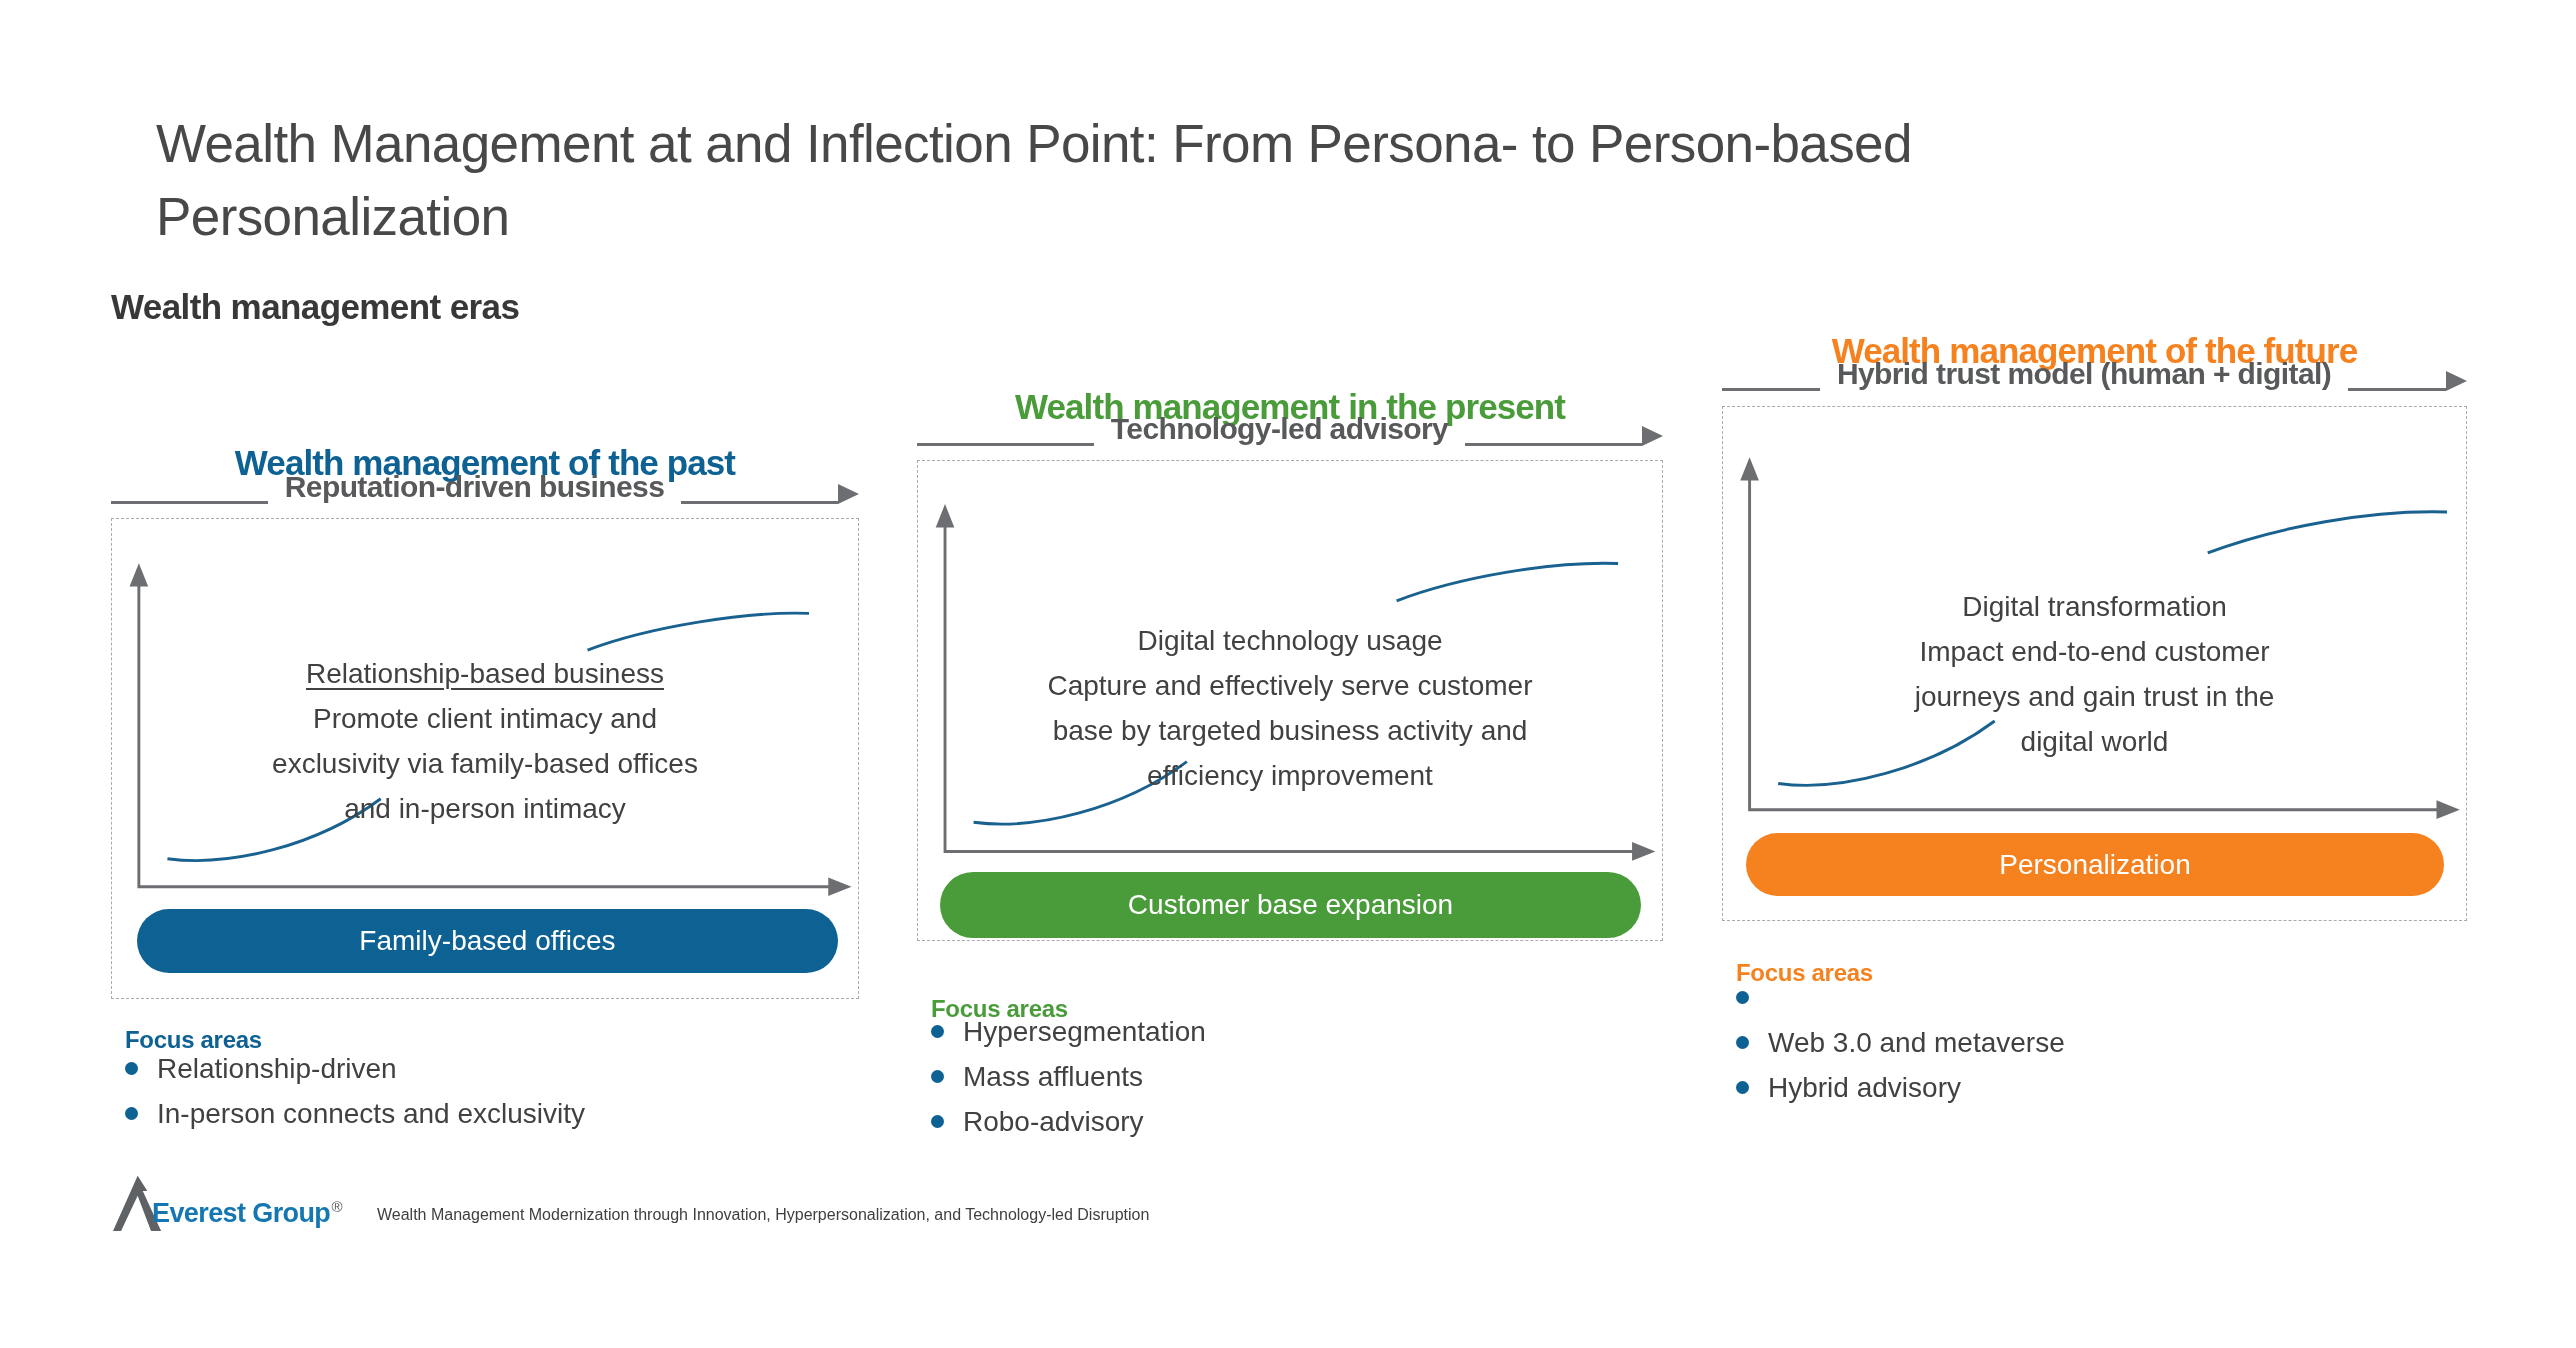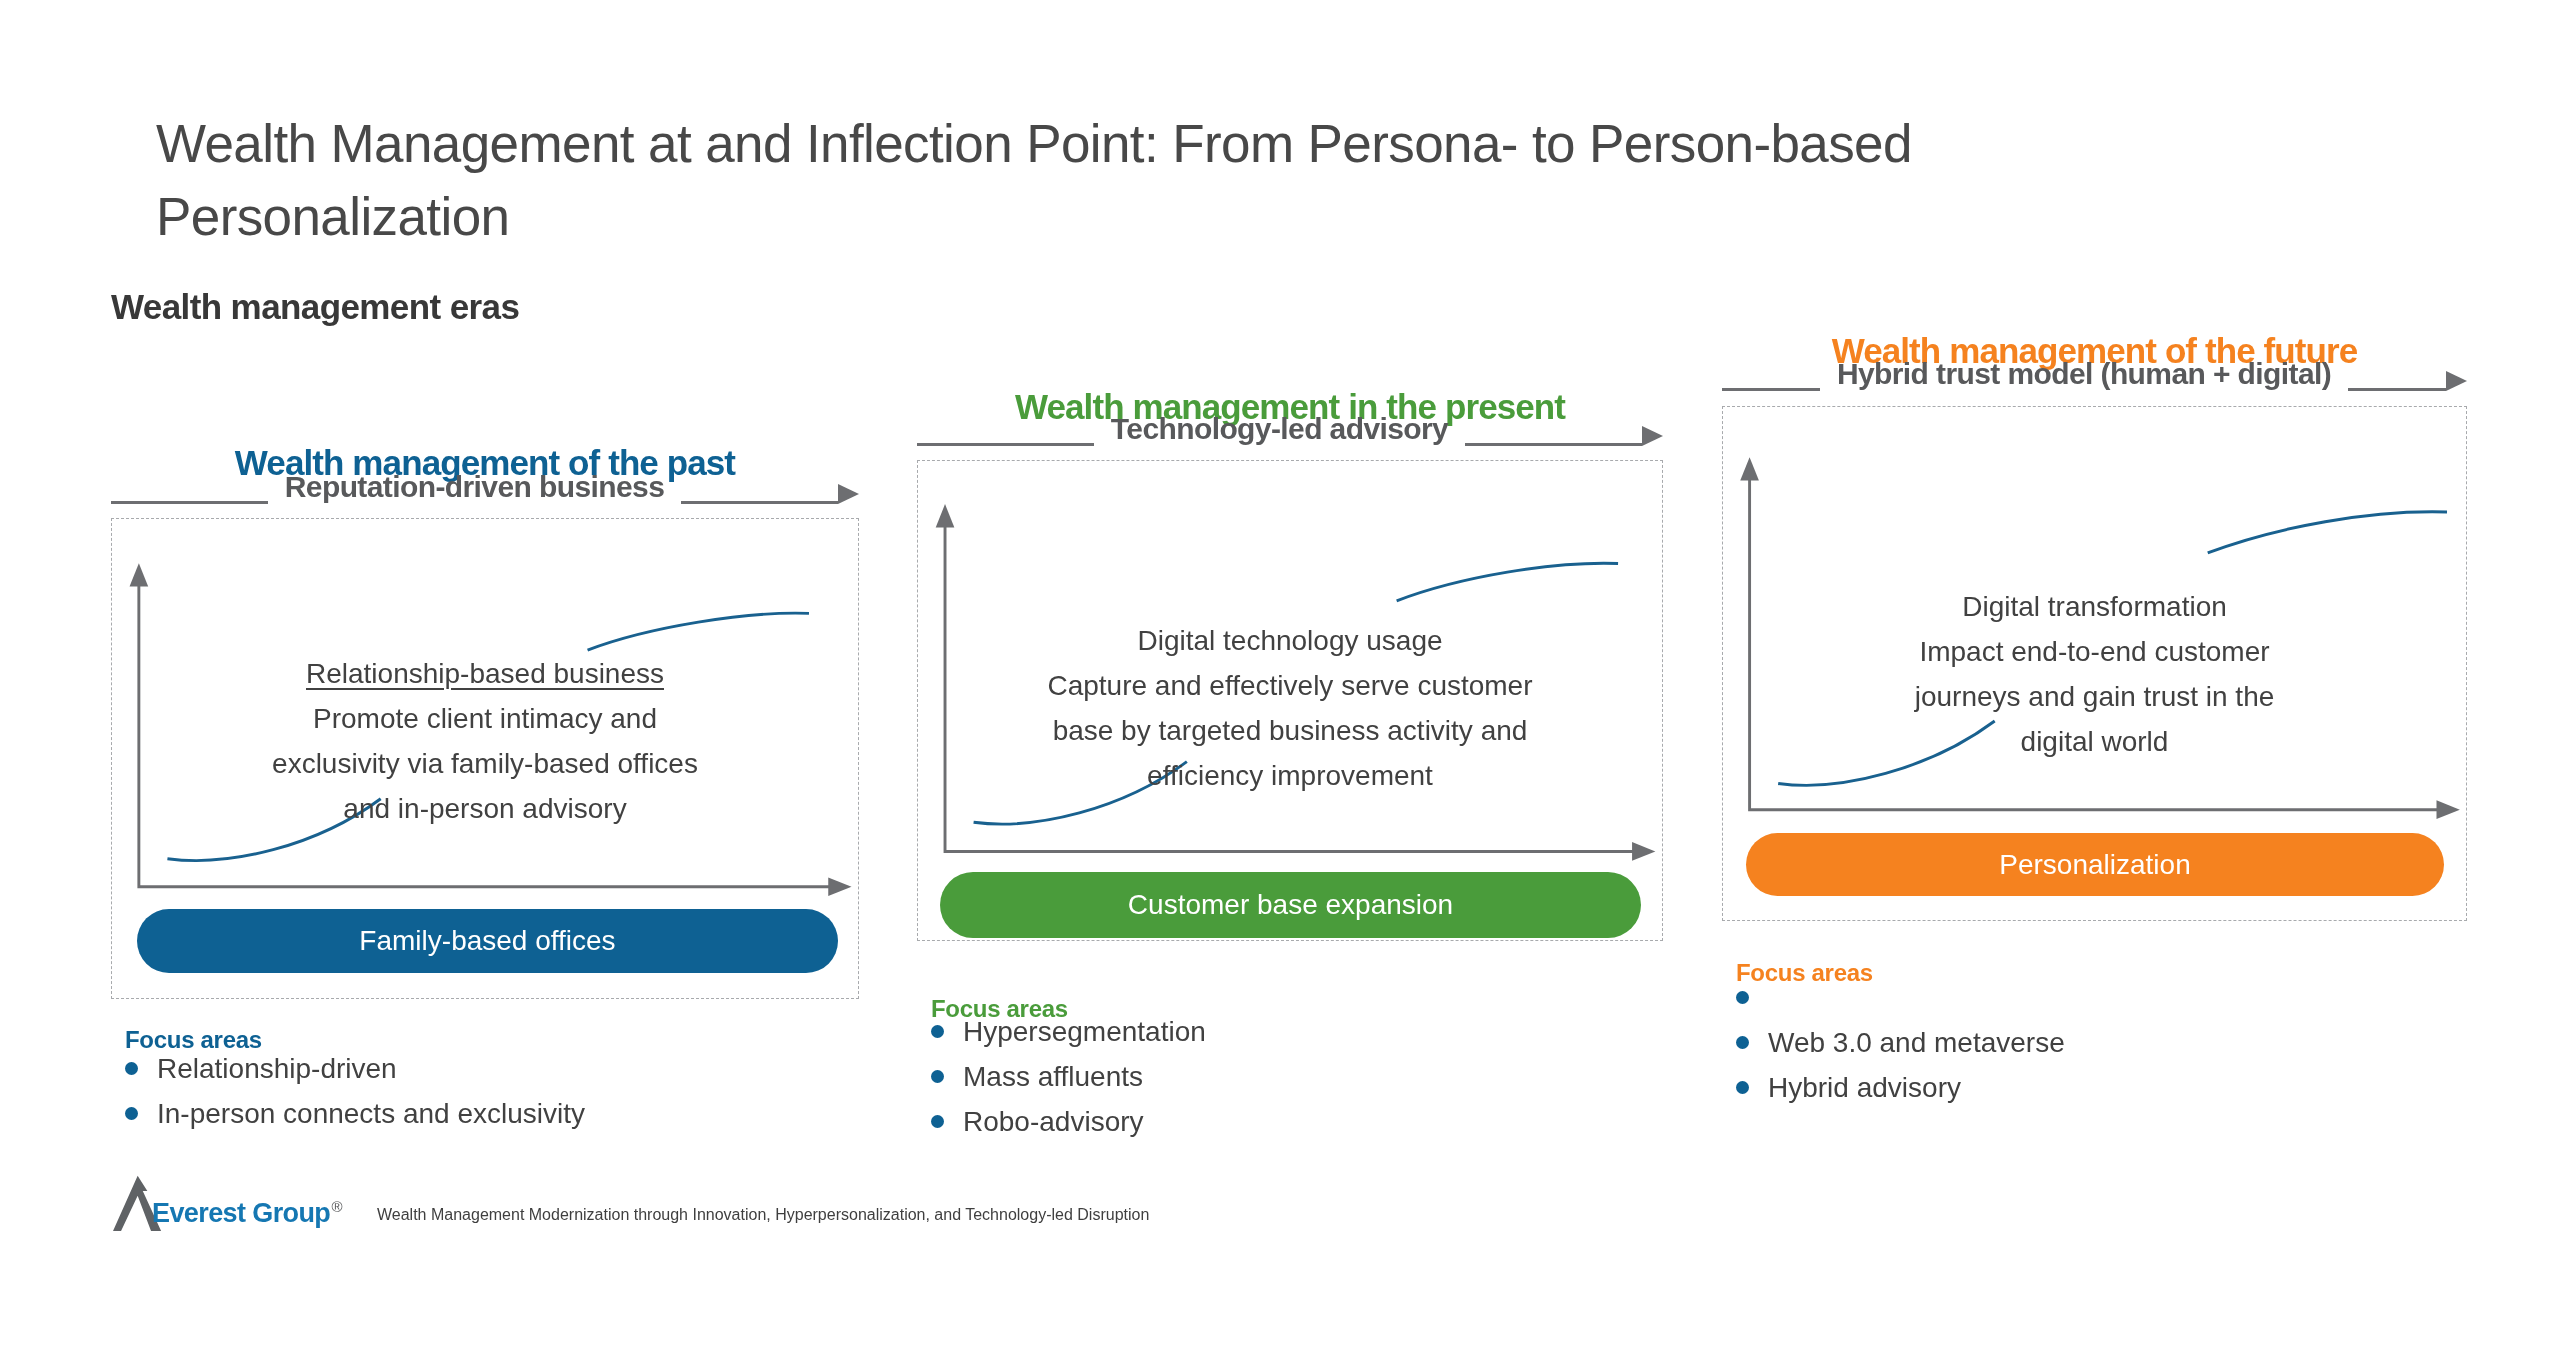--- a/index.html
+++ b/index.html
@@ -86,21 +86,21 @@
         <path d="M45 112 V631 H1232" stroke="#6D6E71" stroke-width="5" fill="none"></path>
         <polygon points="45,76 29,116 61,116" fill="#6D6E71"></polygon>
         <polygon points="1268,631 1228,615 1228,647" fill="#6D6E71"></polygon>
         <path d="M94 583 C200 597 350 562 460 480" stroke="#19618F" stroke-width="5" fill="none"></path>
         <path d="M815 225 C920 185 1090 158 1195 162" stroke="#19618F" stroke-width="5" fill="none"></path>
       </svg>
       <div class="chart-caption">
         <div class="uline">Relationship-based business</div>
         <div>Promote client intimacy and</div>
         <div>exclusivity via family-based offices</div>
-        <div>and in-person advisory</div>
+        <div>and in-person intimacy</div>
       </div>
       <div class="pill">Family-based offices</div>
     </div>
     <h3 class="focus-heading">Focus areas</h3>
     <div class="focus-list">
       <div class="focus-item">
         <span class="dot"></span>
         <span>Relationship-driven</span>
       </div>
       <div class="focus-item">

